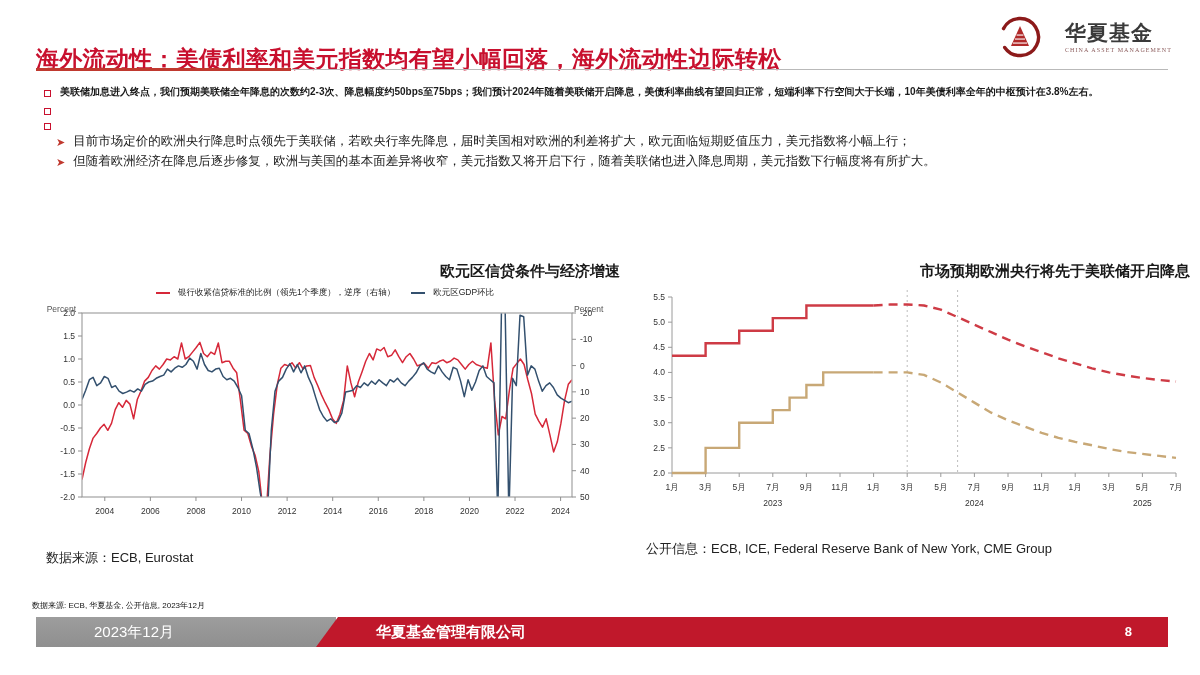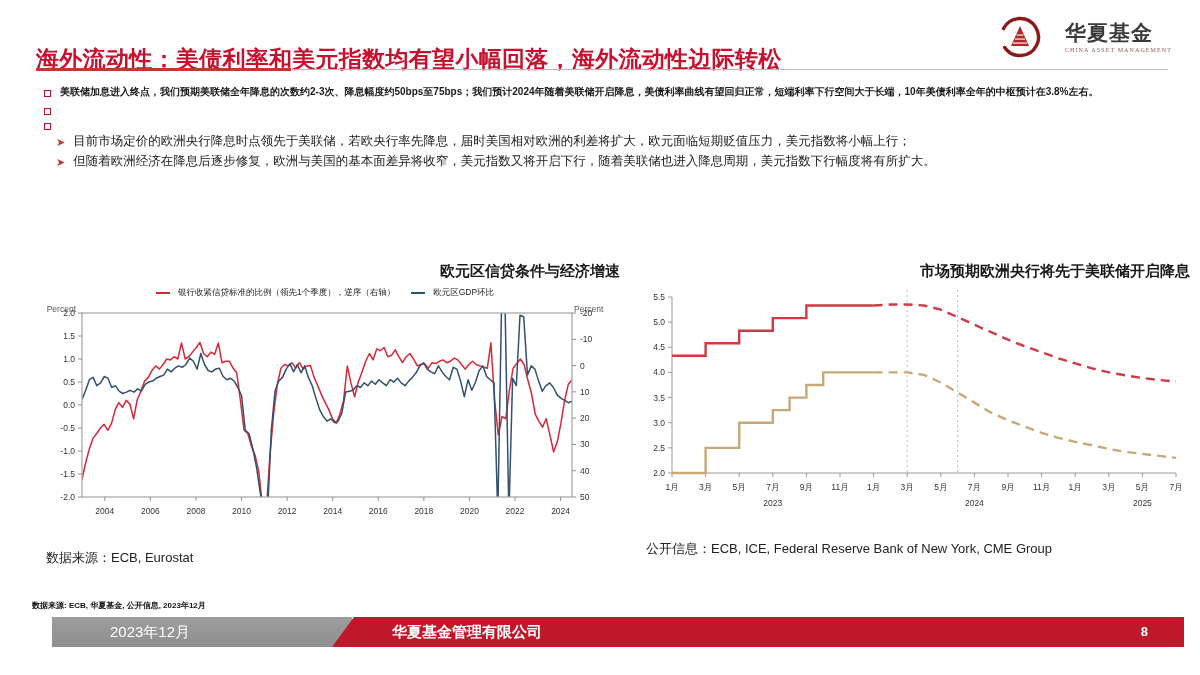--- a/index.html
+++ b/index.html
@@ -75,23 +75,23 @@
   .chart-source {
     font-size:13px; color:#222; margin-top:4px; padding-left:16px;
   }
   .ax-label { font-size:8.5px; fill:#555; font-family:"Liberation Sans",sans-serif; }
   .ax-tick  { font-size:8.5px; fill:#333; font-family:"Liberation Sans",sans-serif; }
   .ax-tick-r{ font-size:8.5px; fill:#333; font-family:"Liberation Sans",sans-serif; }
 
   
   .footnote {
     position:absolute; left:32px; top:600px;
-    font-size:8px; color:#111;font-weight:bold;
-  }
-  .footer { position:absolute; left:36px; top:617px; width:1132px; height:18px;margin-left:16px; }
+    font-size:8px; color:#111;
+  }
+  .footer { position:absolute; left:36px; top:617px; width:1132px; height:18px; }
   .footer-grey {
     position:absolute; left:0; top:0; width:300px; height:30px;
     background:linear-gradient(180deg,#9d9d9d,#8f8f8f);
   }
   .footer-red {
     position:absolute; left:280px; top:0; right:0; height:30px;
     background:#C0182B;
     clip-path:polygon(22px 0, 100% 0, 100% 100%, 0 100%);
   }
   .footer-date {

